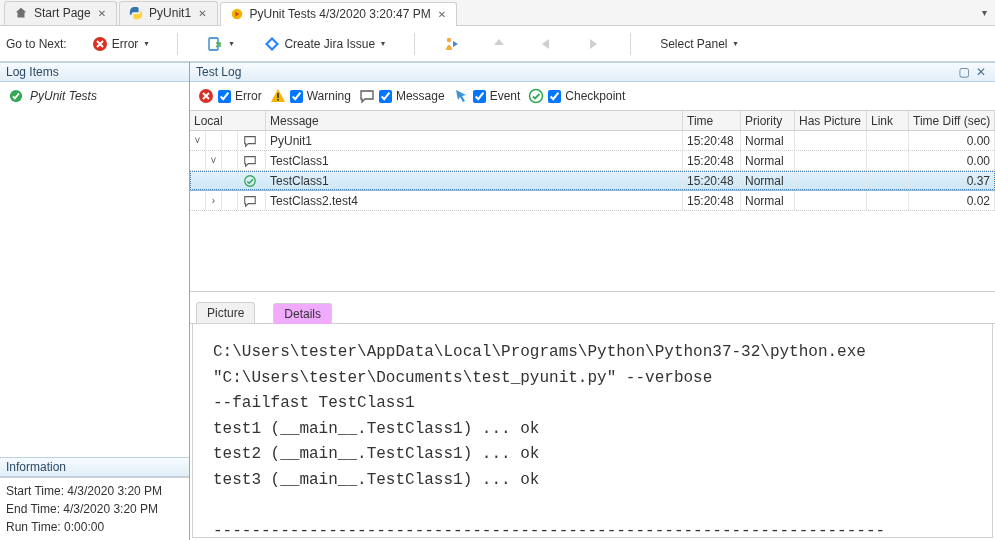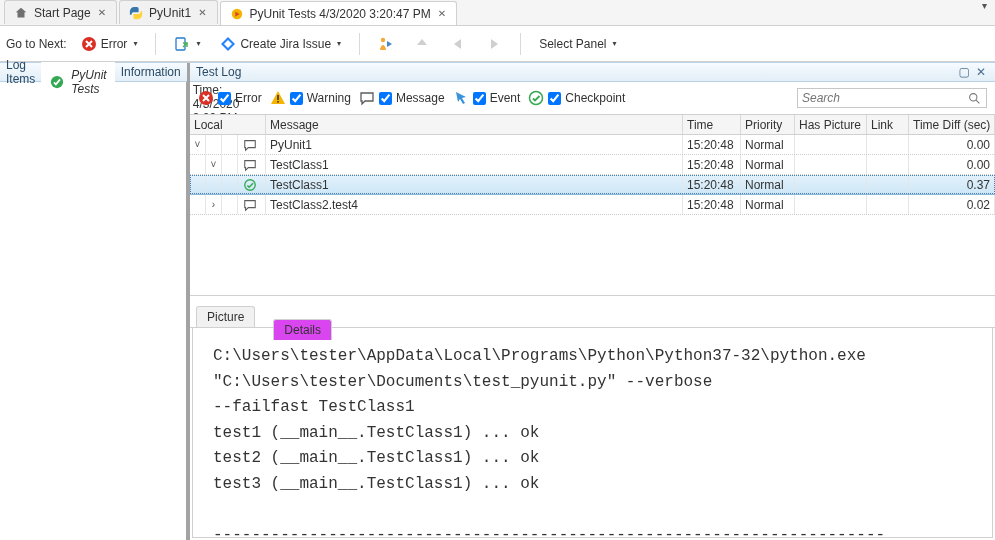--- a/index.html
+++ b/index.html
@@ -10,21 +10,21 @@
     background: #fff;
     width: 995px;
     height: 540px;
     overflow: hidden;
     display: flex;
     flex-direction: column;
   }
   
   .tabs-bar {
     display: flex;
-    align-items: flex-start;
+    align-items: center;
     height: 26px;
     background: #f5f5f5;
     border-bottom: 1px solid #d0d0d0;
     padding-left: 4px;
     position: relative;
   }
   .tab {
     display: flex; align-items: center;
     gap: 5px;
     height: 24px;
@@ -38,21 +38,21 @@
     font-size: 12px;
   }
   .tab.active { background: #fff; position: relative; top: 1px; }
   .tab-close { font-size: 10px; color: #666; cursor: pointer; padding: 0 2px; }
   .tabs-spacer { flex: 1; }
   .tabs-chevron { padding: 0 8px; font-size: 10px; color: #555; cursor: pointer; }
   
   .toolbar {
     display: flex;
     align-items: center;
-    gap: 8px;
+    gap: 19px;
     height: 36px;
     padding: 0 6px;
     border-bottom: 1px solid #d0d0d0;
   }
   .tb-divider { width: 1px; height: 22px; background: #d9d9d9; margin: 0 4px; }
   .tb-btn {
     display: flex; align-items: center; gap: 4px;
     padding: 3px 5px; border: 1px solid transparent;
     border-radius: 3px; cursor: pointer;
   }
@@ -60,22 +60,22 @@
   .dd-arrow { font-size: 8px; color: #444; margin-left: 2px; }
   
   .main {
     flex: 1;
     display: flex;
     min-height: 0;
   }
   .left-col {
     width: 190px;
     display: flex;
-    flex-direction: row;
-    border-right: 4px solid #a3a3a3;
+    flex-direction: column;
+    border-right: 1px solid #a3a3a3;
   }
   .right-col {
     flex: 1;
     display: flex;
     flex-direction: column;
     min-width: 0;
   }
   
   .panel-header {
     height: 20px;
@@ -146,21 +146,21 @@
   }
   .cell.right { justify-content:flex-end; }
   .expander { width:12px; height:12px; display:flex; align-items:center; justify-content:center; cursor:pointer; font-size:10px; color:#555;}
   .grid-body { height: 160px; overflow:auto; background:#fff; }
   
   .detail-tabs { display:flex; align-items:flex-end; height:24px; padding-left:6px; border-bottom:1px solid #d0d0d0; margin-top:8px;}
   .detail-tab {
     padding:3px 10px; border:1px solid #d0d0d0; border-bottom:none;
     margin-right:18px; border-radius:3px 3px 0 0; background:#f1f1f1; cursor:pointer;
   }
-  .detail-tab.active { background:#d946ef; position:relative; top:13px; }
+  .detail-tab.active { background:#f0abfc; position:relative; top:1px; }
   .detail-body {
     flex:1; padding:16px 20px; overflow:auto;
     font-family: Liberation Mono, monospace;
     white-space:pre-wrap; font-size:16px; line-height:1.6;
     border-top:none;
     margin: 0 2px 2px 2px;
     border:1px solid #d0d0d0;
     border-top:none;
   }
   
@@ -289,20 +289,21 @@
             </svg>
         </span>
         <span>PyUnit Tests</span>
       </div>
     </div>
     <div class="panel-header">
       <span>Information</span>
     </div>
     <div class="info-pane">
       <div class="row">Start Time: 4/3/2020 3:20 PM</div>
+      <div class="row">End Time: 4/3/2020 3:20 PM</div>
       <div class="row">Run Time: 0:00:00</div>
     </div>
   </div>
 
   <div class="right-col">
     <div class="panel-header">
       <span>Test Log</span>
       <span class="spacer"></span>
       <span class="hbtn">▢</span>
       <span class="hbtn">✕</span>
@@ -350,29 +351,20 @@
       </div>
       <div class="filter-item">
         <span class="ico">
             <svg viewBox="0 0 16 16" width="16" height="16">
               <circle cx="8" cy="8" r="6.5" fill="none" stroke="#34a853" stroke-width="1.5"></circle>
               <path d="M5 8.5l2 2L11.5 6" stroke="#34a853" stroke-width="1.8" fill="none"></path>
             </svg>
           </span>
         <input type="checkbox" checked="" style="">
         <span>Checkpoint</span>
-      </div>
-      <div class="search-box">
-        <input type="text" placeholder="Search" style="">
-        <span class="ico">
-            <svg viewBox="0 0 16 16" width="13" height="13">
-              <circle cx="6.5" cy="6.5" r="4.5" fill="none" stroke="#777" stroke-width="1.3"></circle>
-              <line x1="10" y1="10" x2="14" y2="14" stroke="#777" stroke-width="1.3"></line>
-            </svg>
-          </span>
       </div>
     </div>
 
     <div class="grid-wrap">
       <div class="grid-header">
         <div class="hcell" style="grid-column:1/5">Local</div>
         <div class="hcell">Message</div>
         <div class="hcell">Time</div>
         <div class="hcell">Priority</div>
         <div class="hcell">Has Picture</div>

